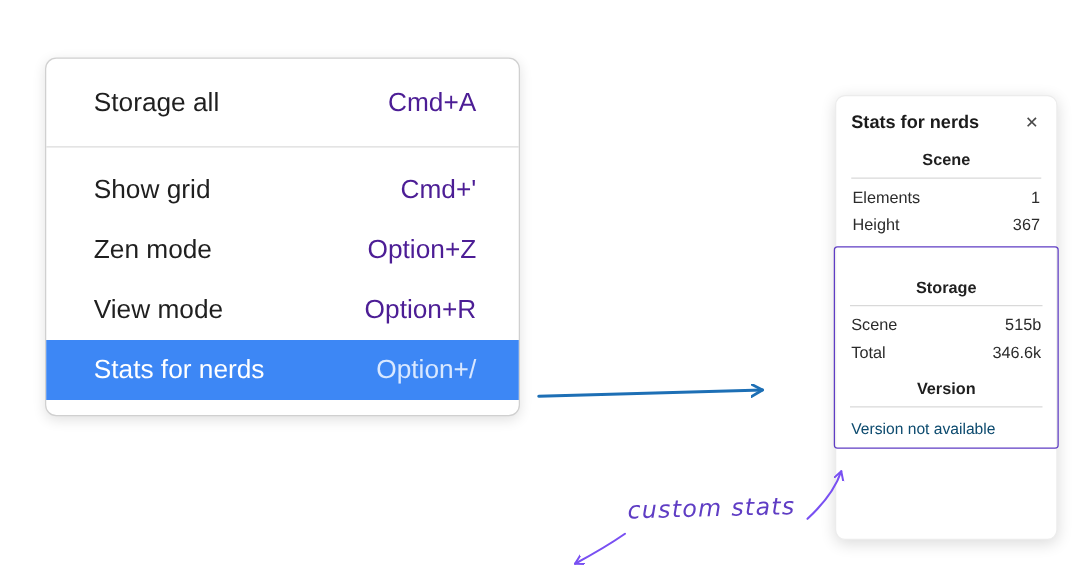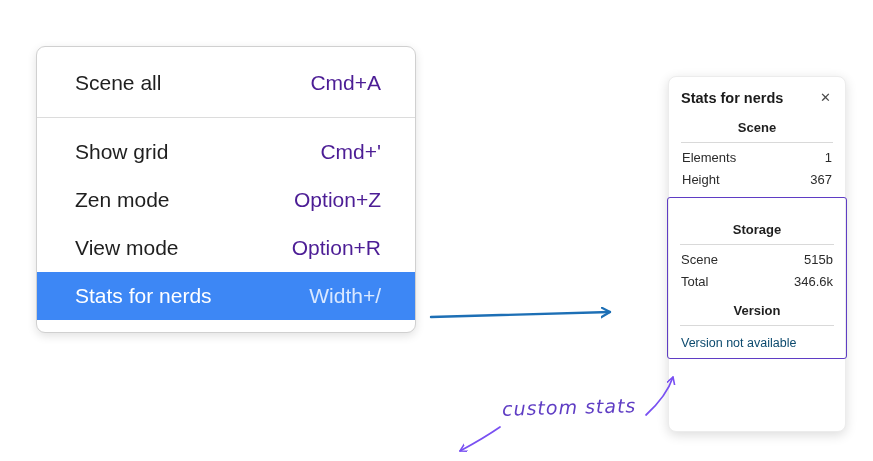--- a/index.html
+++ b/index.html
@@ -124,39 +124,39 @@
     pointer-events: none;
   }
 </style>
 </head>
 <body>
 
 <div class="screen">
 
   <div class="context-menu">
     <div class="menu-item">
-      <span class="label">Scene all</span>
+      <span class="label">Storage all</span>
       <span class="shortcut">Cmd+A</span>
     </div>
     <div class="menu-divider"></div>
     <div class="menu-item">
       <span class="label">Show grid</span>
       <span class="shortcut">Cmd+'</span>
     </div>
     <div class="menu-item">
       <span class="label">Zen mode</span>
       <span class="shortcut">Option+Z</span>
     </div>
     <div class="menu-item">
       <span class="label">View mode</span>
       <span class="shortcut">Option+R</span>
     </div>
     <div class="menu-item selected">
       <span class="label">Stats for nerds</span>
-      <span class="shortcut">Width+/</span>
+      <span class="shortcut">Option+/</span>
     </div>
   </div>
 
   <div class="stats-panel">
     <div class="stats-title-row">
       <span class="stats-title">Stats for nerds</span>
       <span class="stats-close">✕</span>
     </div>
 
     <div class="section-heading">Scene</div>

